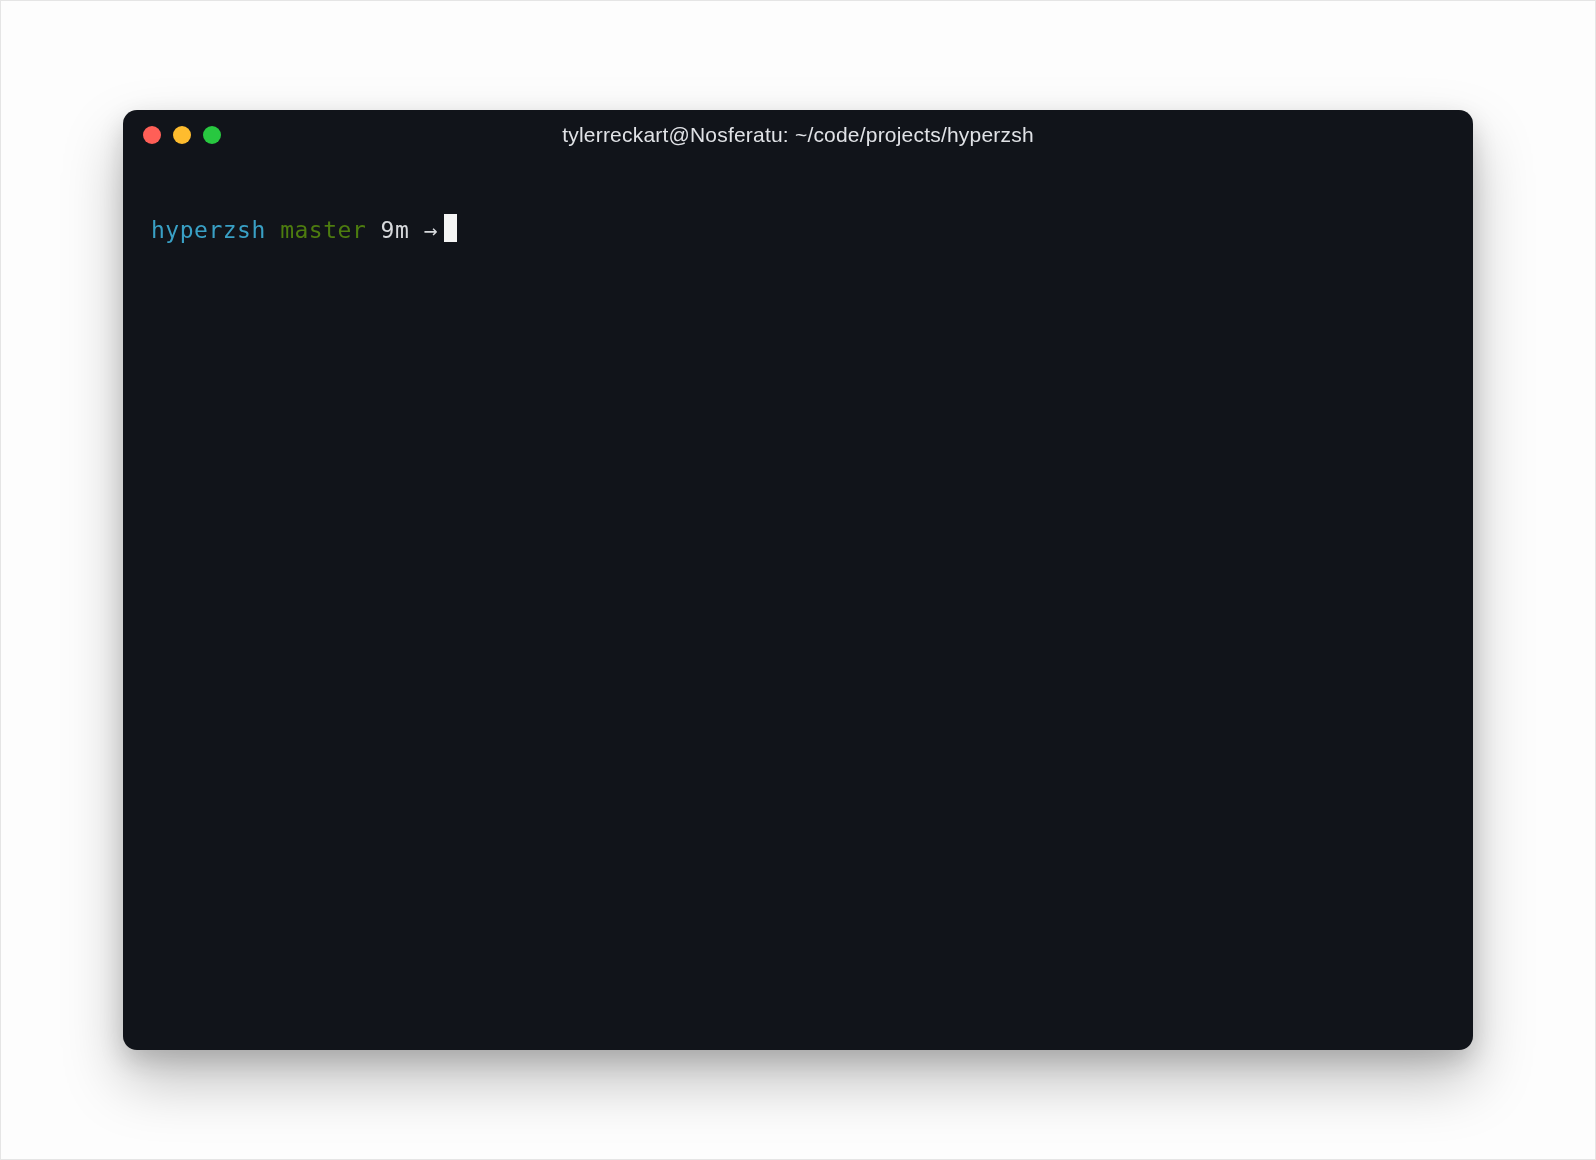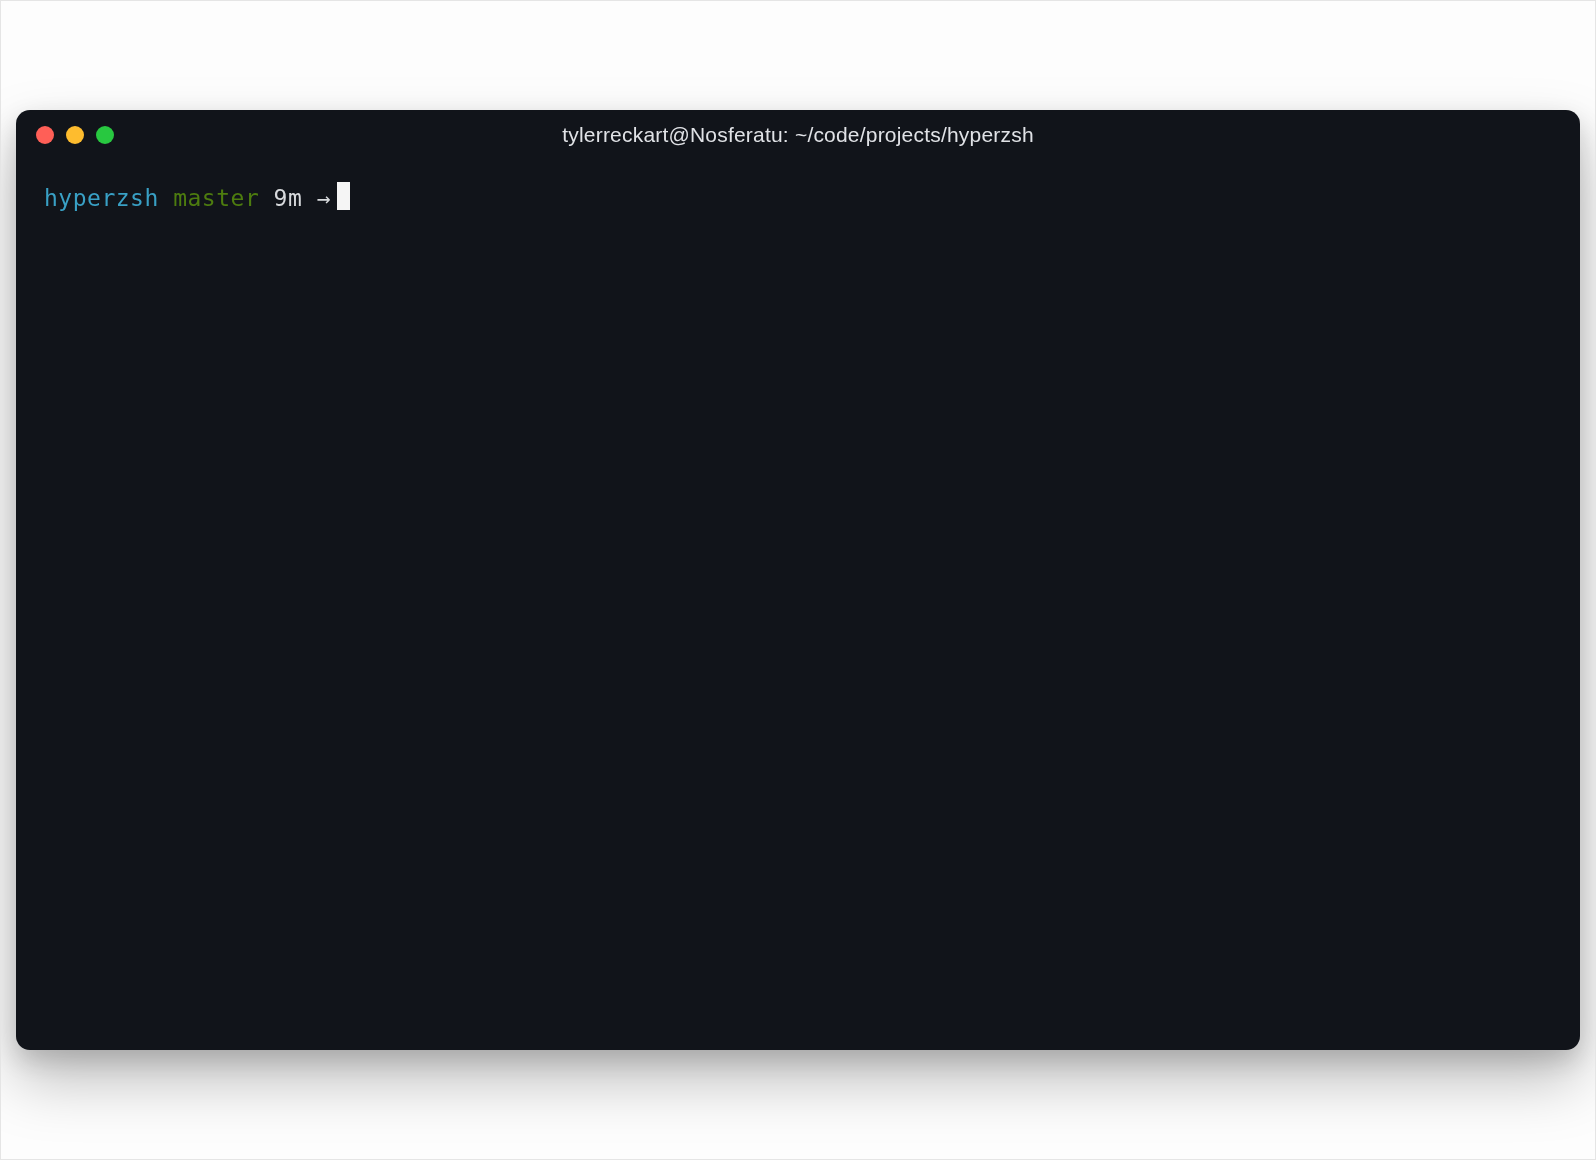--- a/index.html
+++ b/index.html
@@ -13,21 +13,21 @@
       height: 1160px;
       background: #fdfdfd;
       border: 1px solid #e5e5e5;
       display: flex;
       align-items: center;
       justify-content: center;
       font-family: -apple-system, BlinkMacSystemFont, "Segoe UI", Helvetica, Arial, sans-serif;
     }
     
     .terminal-window {
-      width: 1564px;
+      width: 1350px;
       height: 940px;
       background: #11141a;
       border-radius: 14px;
       box-shadow: 0 30px 60px rgba(0,0,0,0.25), 0 10px 25px rgba(0,0,0,0.15);
       overflow: hidden;
       display: flex;
       flex-direction: column;
     }
     
     .title-bar {
@@ -72,20 +72,21 @@
       font-family: "SF Mono", Menlo, Monaco, Consolas, monospace;
       font-size: 23px;
       line-height: 1.4;
       letter-spacing: 0.5px;
     }
     
     .prompt-line {
       display: flex;
       flex-wrap: wrap;
       gap: 0;
+      margin-top: 32px;
     }
     
     .prompt-dir {
       color: #39a0c5;
     }
     
     .prompt-branch {
       color: #4d7c0f;
     }
     

